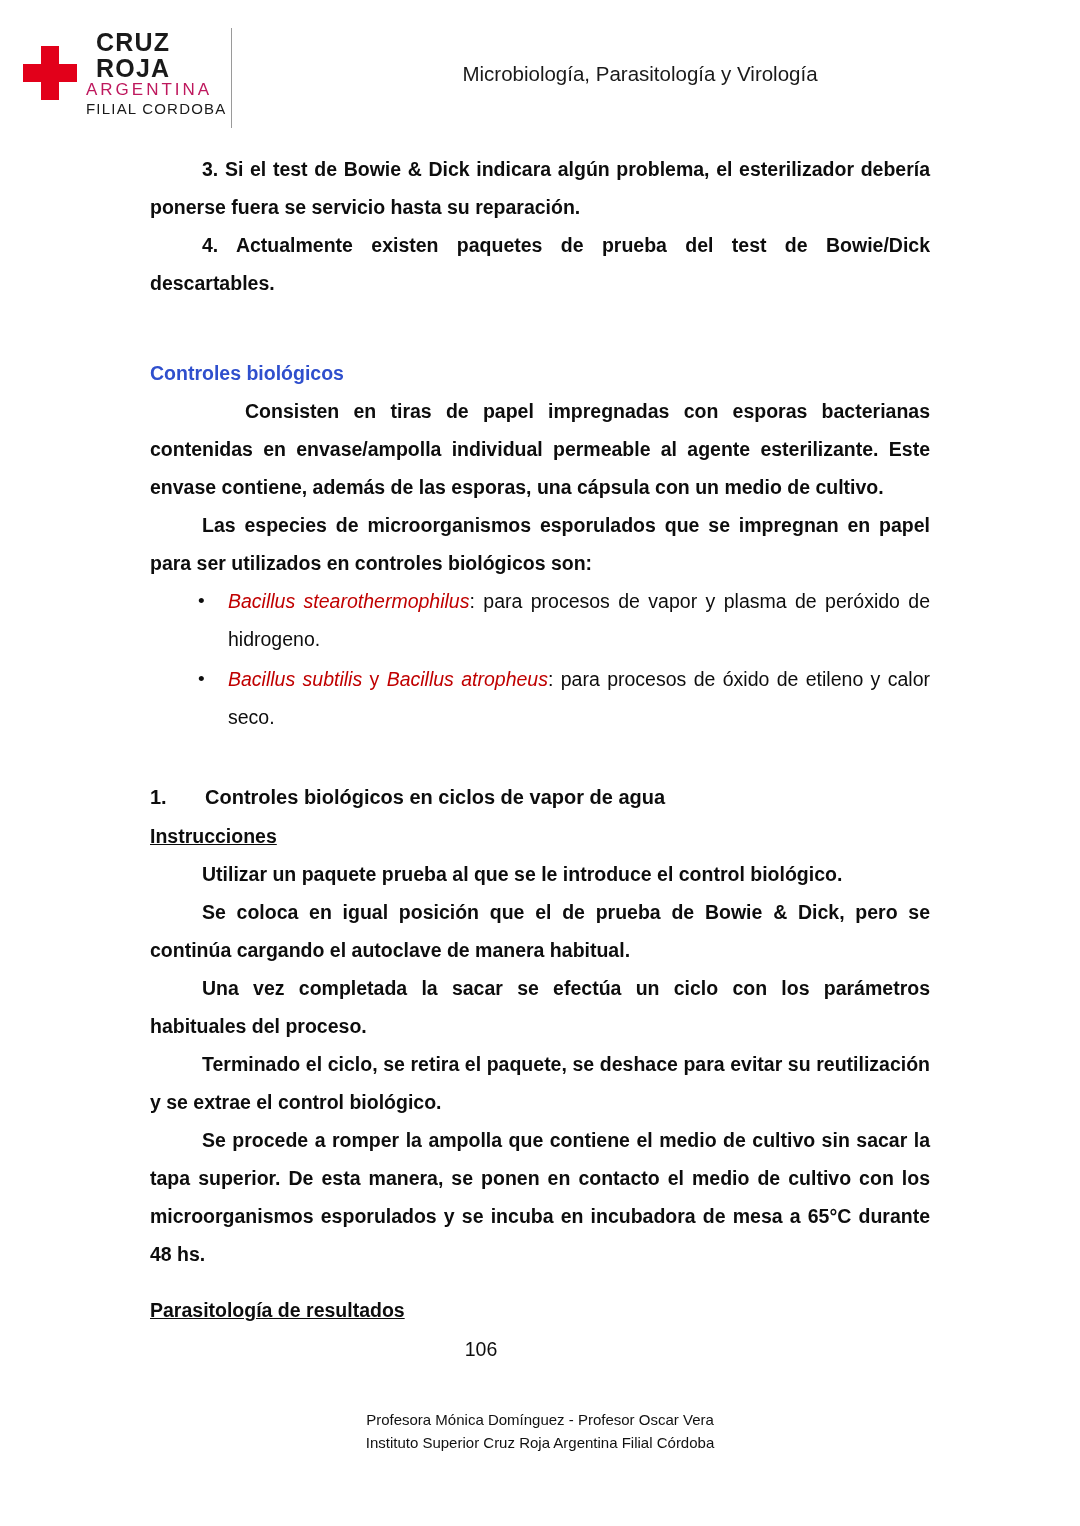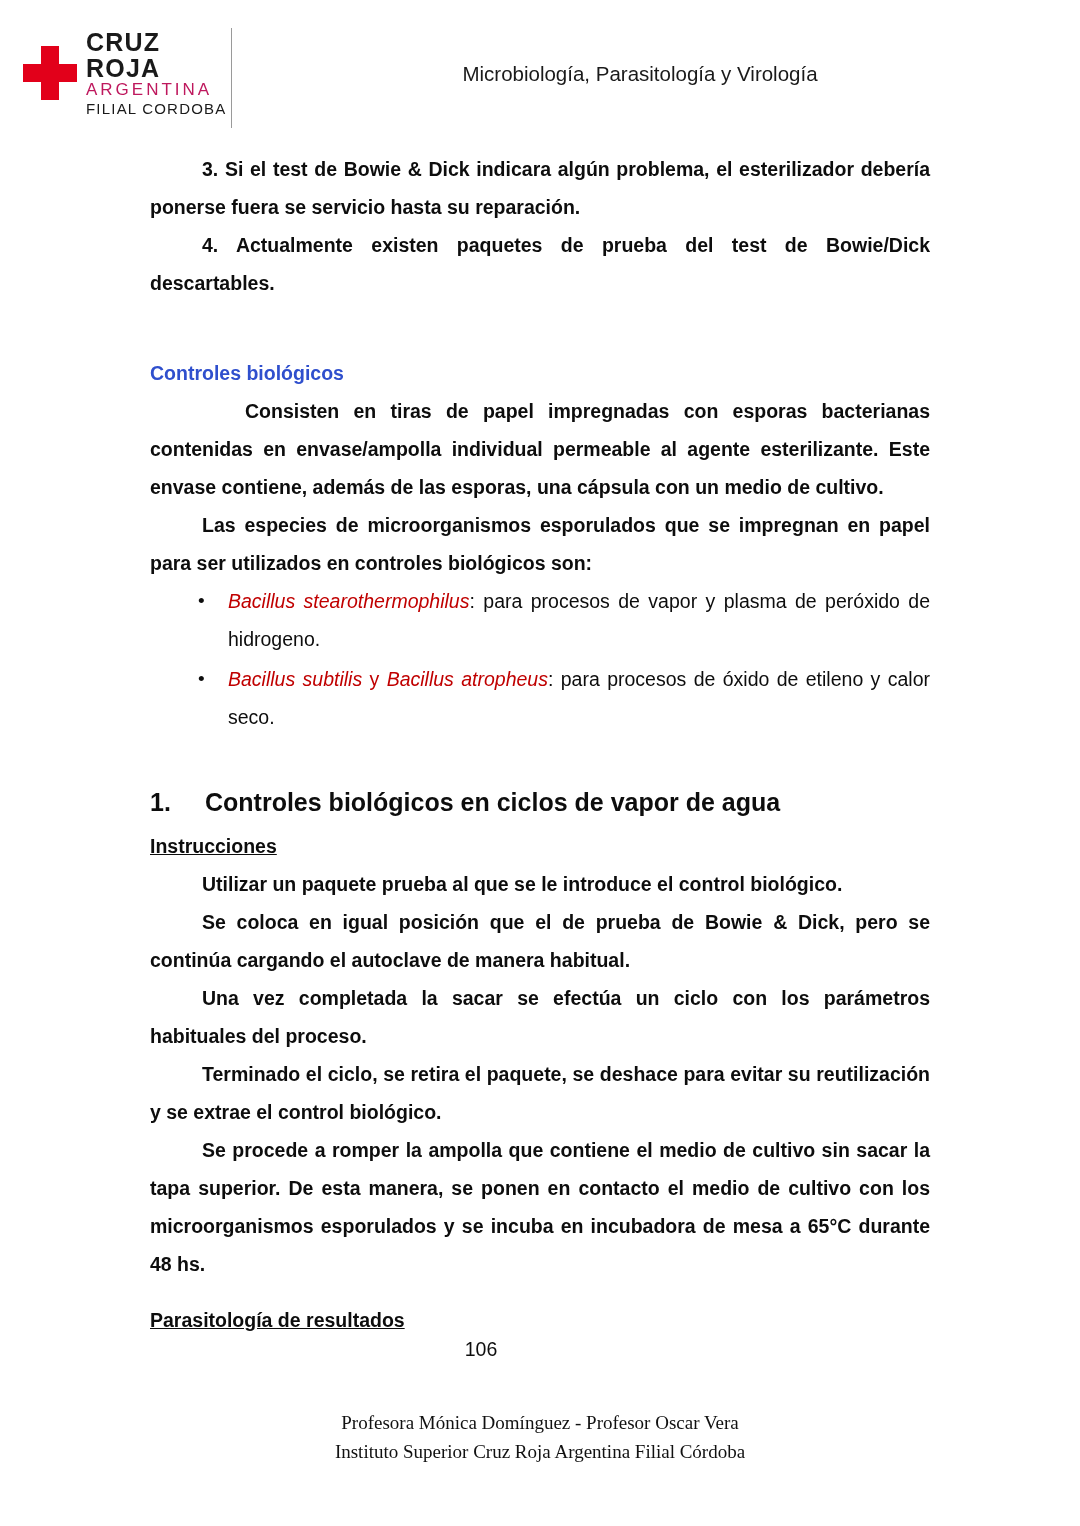--- a/index.html
+++ b/index.html
@@ -64,20 +64,21 @@
     height: 18px;
   }
   .logo-text {
     line-height: 1.05;
   }
   .logo-line1 {
     font-size: 25px;
     letter-spacing: 1.2px;
     color: #1a1a1a;
     font-weight: 700;
+    margin-left: 10px;
   }
   .logo-line2 {
     font-size: 17px;
     letter-spacing: 3.0px;
     color: #be185d;
     font-weight: 400;
   }
   .logo-line3 {
     font-size: 15px;
     letter-spacing: 1.2px;
@@ -132,21 +133,21 @@
   .spacer-lg { height: 52px; }
 
   .heading-blue {
     color: #2f4fcd;
     font-weight: bold;
     font-size: 19.5px;
     margin: 0;
   }
   .heading-bold {
     font-weight: bold;
-    font-size: 25px;
+    font-size: 20px;
     margin: 0;
   }
   .heading-bold .num {
     display: inline-block;
     width: 55px;
   }
   .underlined {
     text-decoration: underline;
     font-size: 19.5px;
   }
@@ -189,24 +190,23 @@
     font-size: 19.5px;
     color: #0d0d0d;
     margin-left: 16px;
   }
   .footer {
     position: absolute;
     left: 0;
     top: 1408px;
     width: 1080px;
     text-align: center;
-    font-size: 19px;
+    font-size: 15px;
     line-height: 1.55;
     color: #111111;
-    font-family: Liberation Serif, serif;
   }
 </style>
 </head>
 <body>
 
 <div class="page">
 
   <div class="header">
     <div class="logo-block">
       <div class="cross"></div>

